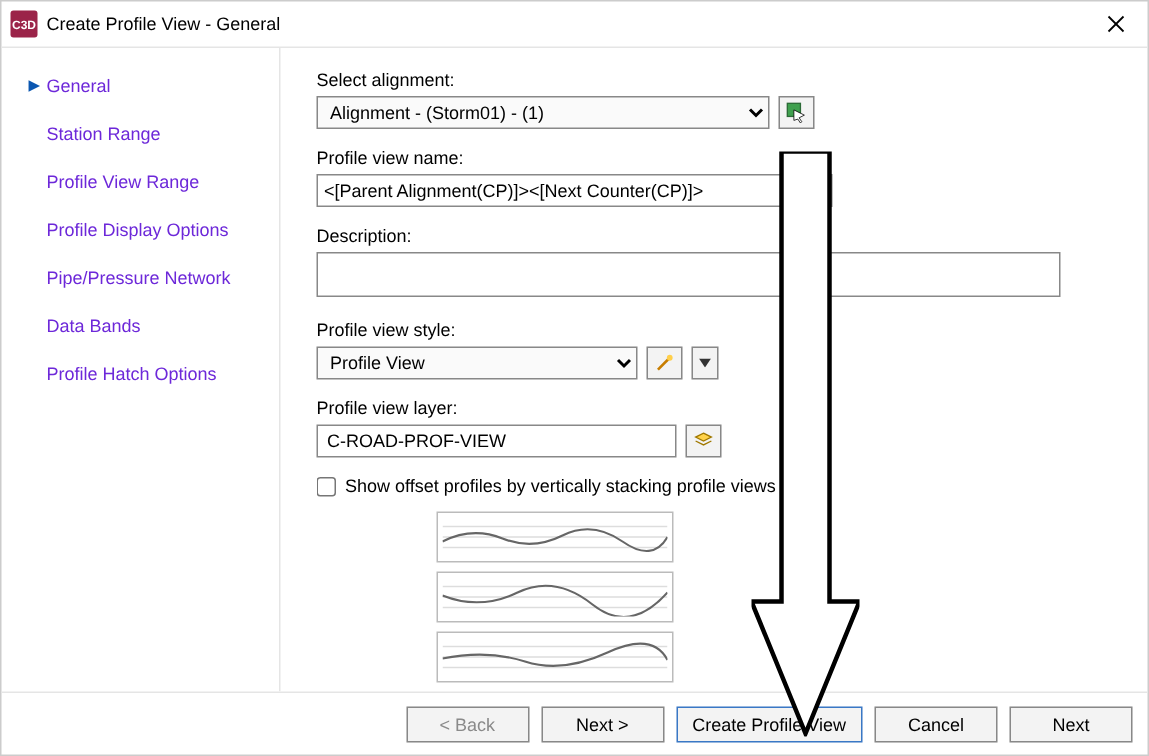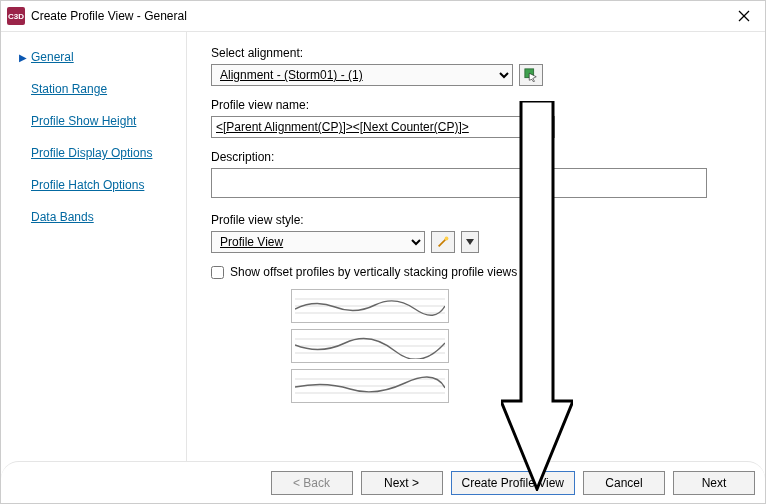--- a/index.html
+++ b/index.html
@@ -14,44 +14,44 @@
   .closebtn { width: 30px; height: 24px; display: flex; align-items: center; justify-content: center; font-size: 14px; cursor: pointer; }
 
   
   .body { flex: 1; display: flex; border-top: 1px solid #e5e5e5; overflow: hidden; }
 
   
   .sidebar { width: 186px; padding: 18px 10px 10px 18px; border-right: 1px solid #e5e5e5; }
   .sidebar-item { display: flex; align-items: center; margin-bottom: 18px; cursor: pointer; }
   .chev { width: 10px; display: inline-block; color: #0b57b1; font-size: 10px; margin-right: 2px; }
   .chev.hidden { visibility: hidden; }
-  .sidebar-link { color: #0369a1; text-decoration: underline; }
+  .sidebar-link { color: #6d28d9; }
 
   
   .content { flex: 1; padding: 14px 20px 10px 24px; overflow: hidden; }
   .field { margin-bottom: 12px; }
   .label { margin-bottom: 4px; }
   .row { display: flex; align-items: center; }
-  select, input[type=text] { height: 22px; border: 1px solid #888; padding: 0 4px; background: #fff; font-family: inherit; font-size: 12px; text-decoration: underline; }
+  select, input[type=text] { height: 22px; border: 1px solid #888; padding: 0 4px; background: #fff; font-family: inherit; font-size: 12px; }
   select { width: 302px; background: #fafafa; }
   input[type=text].wide { width: 310px; }
   .readonly { width: 240px; height: 22px; line-height: 20px; border: 1px solid #888; padding: 0 6px; background: #fff; }
   .iconbtn { width: 24px; height: 22px; margin-left: 6px; border: 1px solid #888; background: #f3f3f3; display: flex; align-items: center; justify-content: center; cursor: pointer; }
   .picksvg { width: 14px; height: 14px; }
 
   textarea.desc { width: 496px; height: 30px; border: 1px solid #888; resize: none; padding: 2px 4px; font-family: inherit; }
 
   .checkbox-row { display: flex; align-items: flex-end; margin-top: 8px; margin-bottom: 10px; }
   .checkbox-row input { margin: 0 6px 0 0; }
 
   .previews { display: flex; flex-direction: column; gap: 6px; margin-left: 80px; }
   .preview { width: 158px; height: 34px; border: 1px solid #bbb; display:flex; align-items:center; justify-content:center; background:#fff; }
 
   
-  .footer { height: 42px; border-top: 1px solid #e5e5e5; display: flex; align-items: center; justify-content: flex-end; padding: 0 10px; gap: 8px; border-radius: 18px; }
+  .footer { height: 42px; border-top: 1px solid #e5e5e5; display: flex; align-items: center; justify-content: flex-end; padding: 0 10px; gap: 8px; }
   .btn { height: 24px; min-width: 82px; border: 1px solid #888; background: #f3f3f3; display: flex; align-items: center; justify-content: center; padding: 0 10px; cursor: pointer; }
   .btn.disabled { color: #8a8a8a; cursor: default; }
   .btn.primary { border-color: #3a78c6; }
 
   
   .bigarrow { position: absolute; left: 500px; top: 100px; width: 72px; height: 390px; pointer-events: none; }
 
   .alignopt { padding-left: 18px; }
 </style>
 </head>
@@ -76,33 +76,37 @@
       <div class="sidebar-item">
         <span class="chev">▶</span>
         <span class="sidebar-link">General</span>
       </div>
       <div class="sidebar-item">
         <span class="chev hidden">▶</span>
         <span class="sidebar-link">Station Range</span>
       </div>
       <div class="sidebar-item">
         <span class="chev hidden">▶</span>
-        <span class="sidebar-link">Profile Show Height</span>
+        <span class="sidebar-link">Profile View Range</span>
       </div>
       <div class="sidebar-item">
         <span class="chev hidden">▶</span>
         <span class="sidebar-link">Profile Display Options</span>
       </div>
       <div class="sidebar-item">
         <span class="chev hidden">▶</span>
+        <span class="sidebar-link">Pipe/Pressure Network</span>
+      </div>
+      <div class="sidebar-item">
+        <span class="chev hidden">▶</span>
+        <span class="sidebar-link">Data Bands</span>
+      </div>
+      <div class="sidebar-item">
+        <span class="chev hidden">▶</span>
         <span class="sidebar-link">Profile Hatch Options</span>
-      </div>
-      <div class="sidebar-item">
-        <span class="chev hidden">▶</span>
-        <span class="sidebar-link">Data Bands</span>
       </div>
     </div>
 
     <div class="content">
 
       <div class="field">
         <div class="label">Select alignment:</div>
         <div class="row">
           <select>
             <option class="alignopt">Alignment - (Storm01) - (1)</option>
@@ -149,20 +153,32 @@
             </svg>
           </div>
           <div class="iconbtn" style="width:18px;min-width:18px;">
             <svg width="8" height="6" viewBox="0 0 8 6">
               <path d="M0 0 L8 0 L4 6 Z" fill="#333"></path>
             </svg>
           </div>
         </div>
       </div>
 
+      <div class="field">
+        <div class="label">Profile view layer:</div>
+        <div class="row">
+          <div class="readonly">C-ROAD-PROF-VIEW</div>
+          <div class="iconbtn">
+            <svg class="picksvg" viewBox="0 0 16 16">
+              <path d="M8 2 L14 5 L8 8 L2 5 Z" fill="#ffd24a" stroke="#a07800"></path>
+              <path d="M2 8 L8 11 L14 8" fill="none" stroke="#a07800"></path>
+            </svg>
+          </div>
+        </div>
+      </div>
 
       <div class="checkbox-row">
         <input type="checkbox" style="">
         <span>Show offset profiles by vertically stacking profile views</span>
       </div>
 
       <div class="previews">
         <div class="preview">
           <svg width="150" height="26" viewBox="0 0 150 26">
             <g stroke="#ddd">

